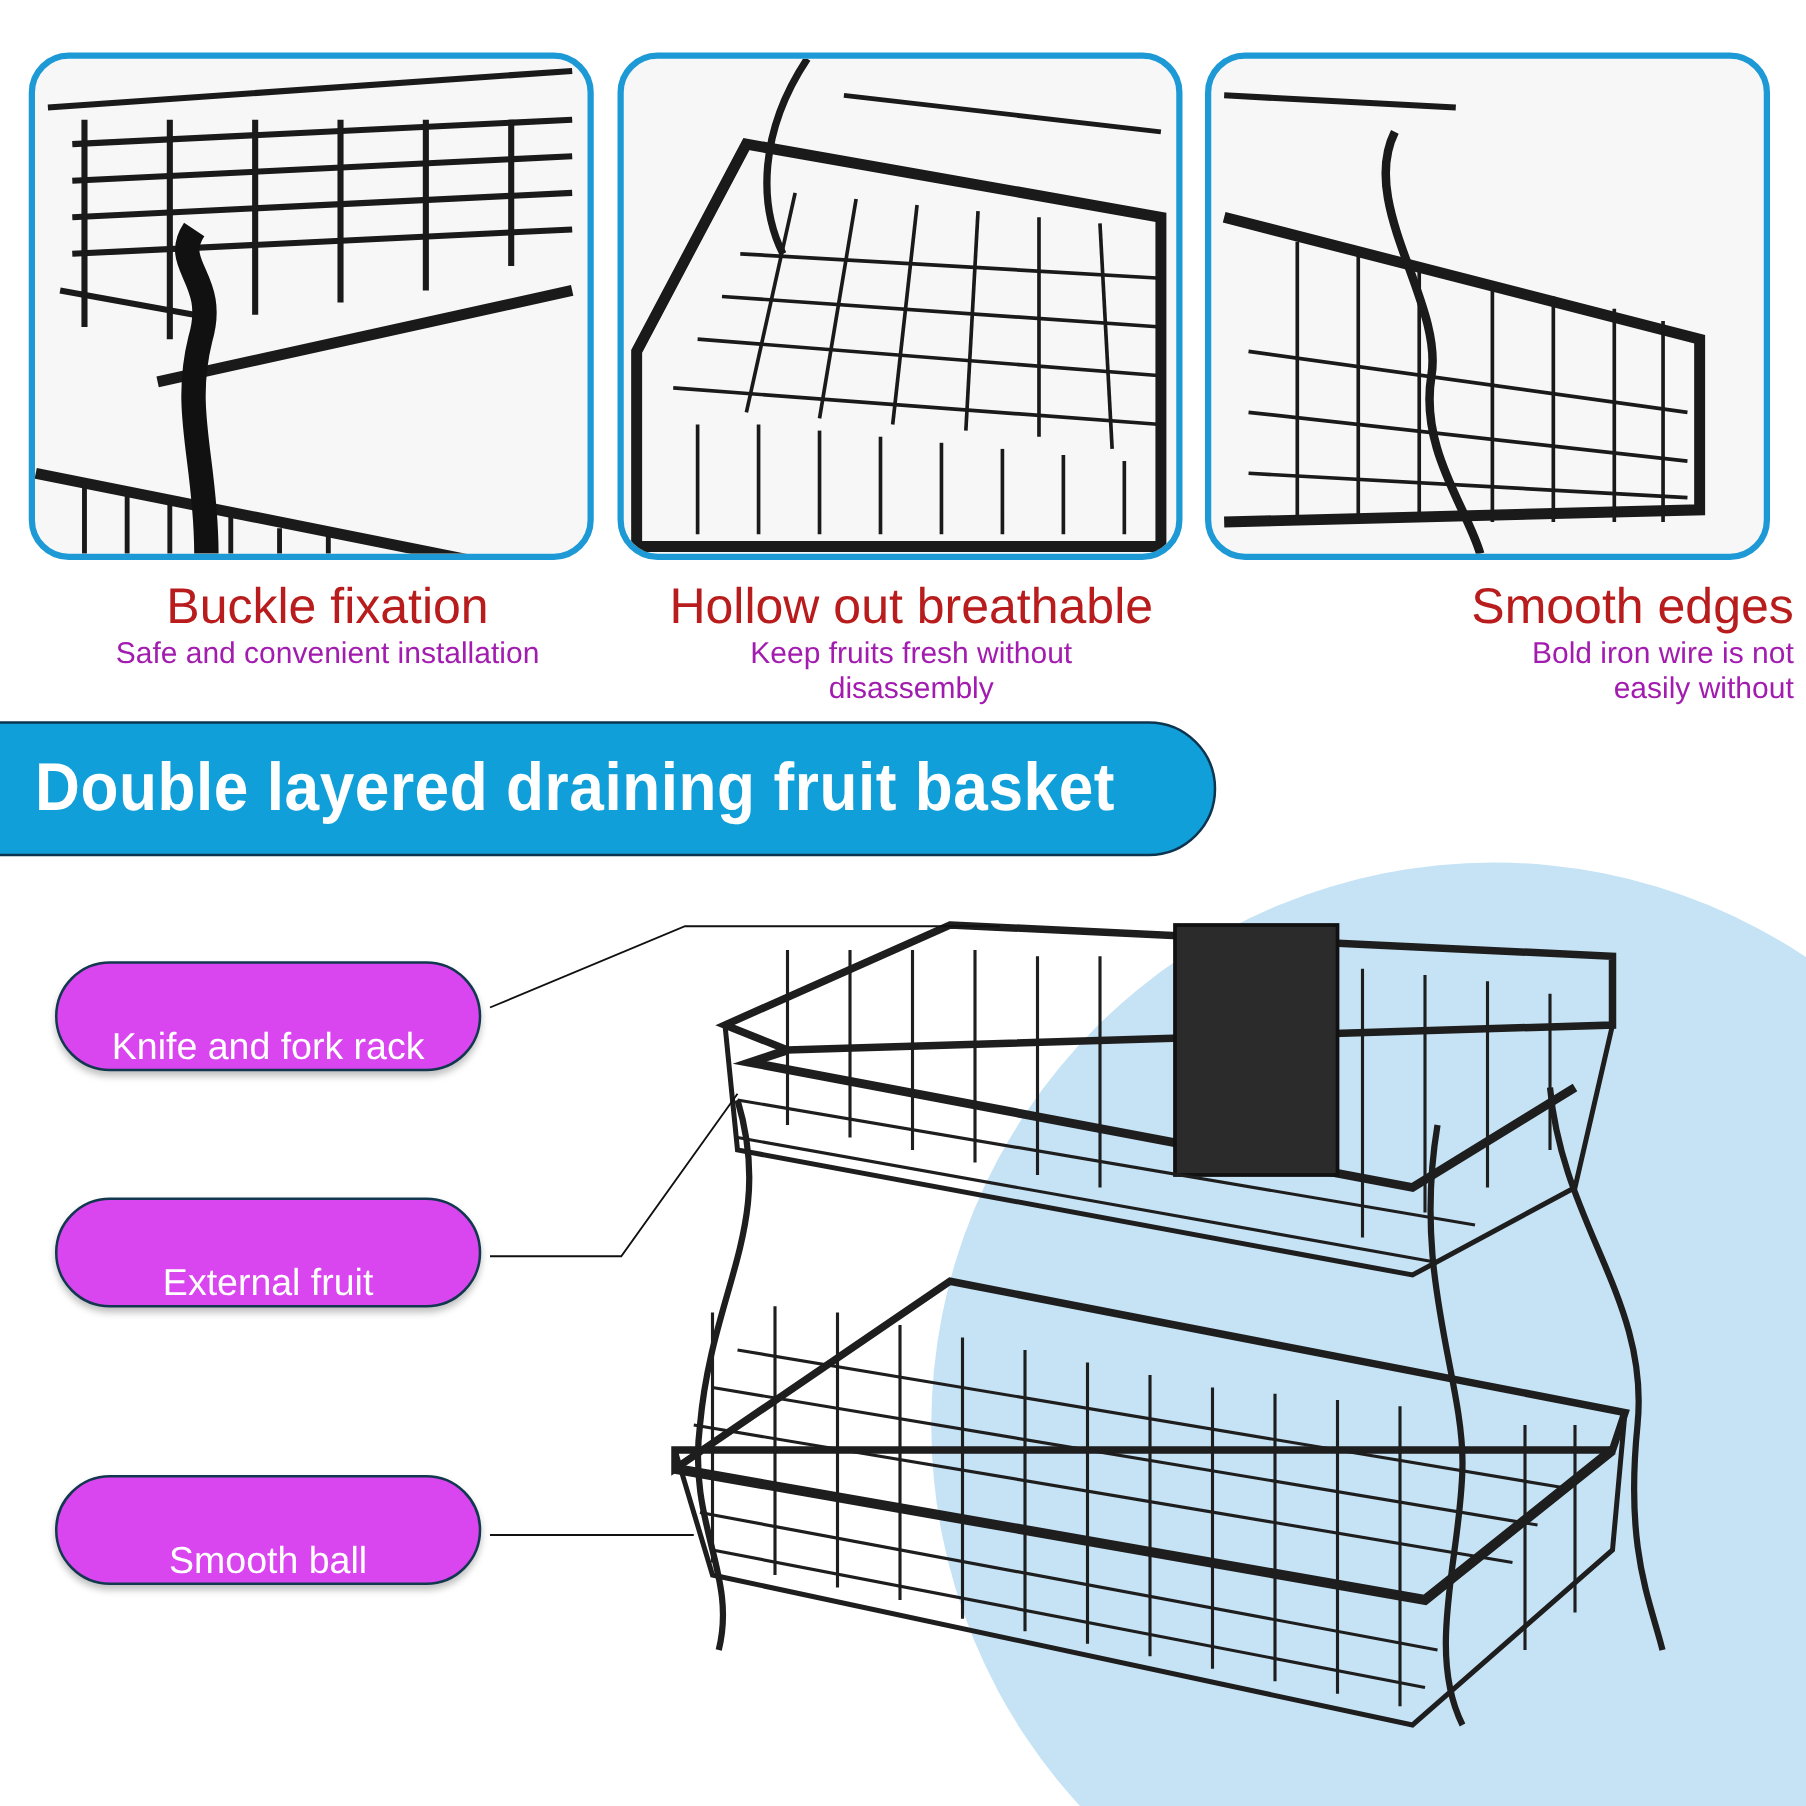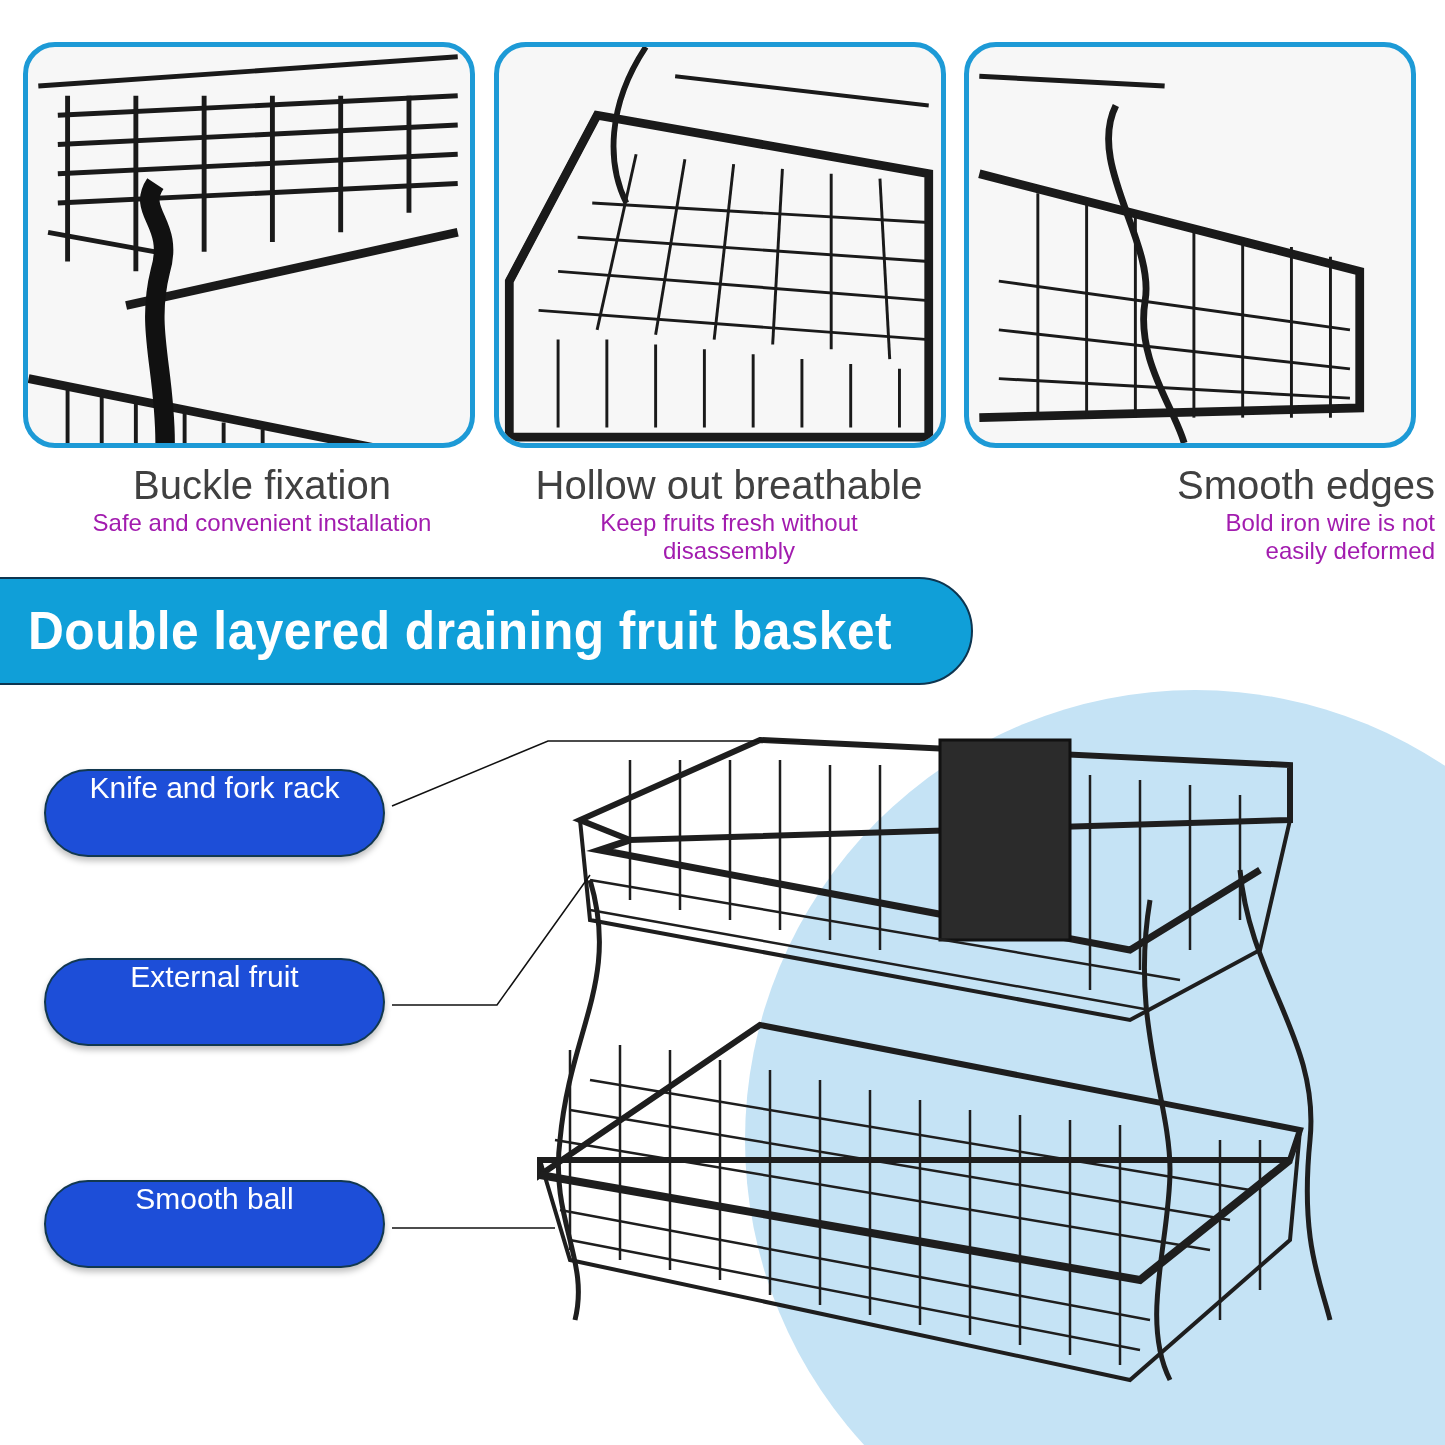--- a/index.html
+++ b/index.html
@@ -1,25 +1,25 @@
 <!DOCTYPE html>
 <html><head>
 <meta charset="utf-8">
 <style>
   html,body{margin:0;padding:0;background:#fff;}
   body{width:1445px;height:1445px;position:relative;overflow:hidden;font-family:"Liberation Sans",sans-serif;}
   .panel{position:absolute;top:42px;width:452px;height:406px;border:5px solid #1d9ad6;border-radius:32px;box-sizing:border-box;background:#f7f7f7;overflow:hidden;}
   .panel svg{position:absolute;left:0;top:0;width:100%;height:100%;}
   .feat{position:absolute;top:462px;width:470px;text-align:center;}
-  .feat-title{color:#404040;font-size:40px;line-height:46px;}
+  .feat-title{color:#b91c1c;font-size:40px;line-height:46px;}
   .feat-desc{color:#a21caf;font-size:24px;line-height:26px;margin-top:2px;}
   .banner{position:absolute;left:-20px;top:577px;width:993px;height:108px;background:#109fd8;border:2px solid #0d3550;border-radius:0 54px 54px 0;box-sizing:border-box;}
   .banner-text{position:absolute;left:46px;top:18px;color:#fff;font-weight:bold;font-size:54px;line-height:66px;letter-spacing:0.5px;transform:scaleX(0.92);transform-origin:left center;}
   .bg-circle{position:absolute;left:745px;top:690px;width:900px;height:900px;border-radius:50%;background:#c5e3f5;}
-  .pill{position:absolute;left:44px;width:341px;height:88px;border-radius:44px;background:#1d4ed8;border:2px solid #12384f;box-sizing:border-box;box-shadow:0 4px 6px rgba(0,0,0,.25);display:flex;align-items:flex-start;justify-content:center;color:#fff;font-size:30px;}
+  .pill{position:absolute;left:44px;width:341px;height:88px;border-radius:44px;background:#d946ef;border:2px solid #12384f;box-sizing:border-box;box-shadow:0 4px 6px rgba(0,0,0,.25);display:flex;align-items:flex-end;justify-content:center;color:#fff;font-size:30px;}
   .leader{position:absolute;left:0;top:0;width:1445px;height:1445px;pointer-events:none;}
   .product{position:absolute;left:530px;top:720px;width:880px;height:680px;}
 </style>
 </head>
 <body>
 
 <div class="panel" style="left:23px;">
   <svg viewBox="0 0 452 406">
     <g stroke="#1a1a1a" stroke-width="5" fill="none">
       <path d="M10 40 L440 10"></path>
@@ -105,21 +105,21 @@
   <div class="feat-desc">Safe and convenient installation</div>
 </div>
 <div class="feat" style="left:494px;">
   <div class="feat-title">Hollow out breathable</div>
   <div class="feat-desc">Keep fruits fresh without</div>
   <div class="feat-desc">disassembly</div>
 </div>
 <div class="feat" style="left:965px;text-align:right;">
   <div class="feat-title">Smooth edges</div>
   <div class="feat-desc">Bold iron wire is not</div>
-  <div class="feat-desc">easily deformed</div>
+  <div class="feat-desc">easily without</div>
 </div>
 
 <div class="banner">
   <div class="banner-text">Double layered draining fruit basket</div>
 </div>
 
 <div class="bg-circle"></div>
 
 <svg class="product" viewBox="0 0 880 680">
   <g stroke="#1e1e1e" fill="none">

